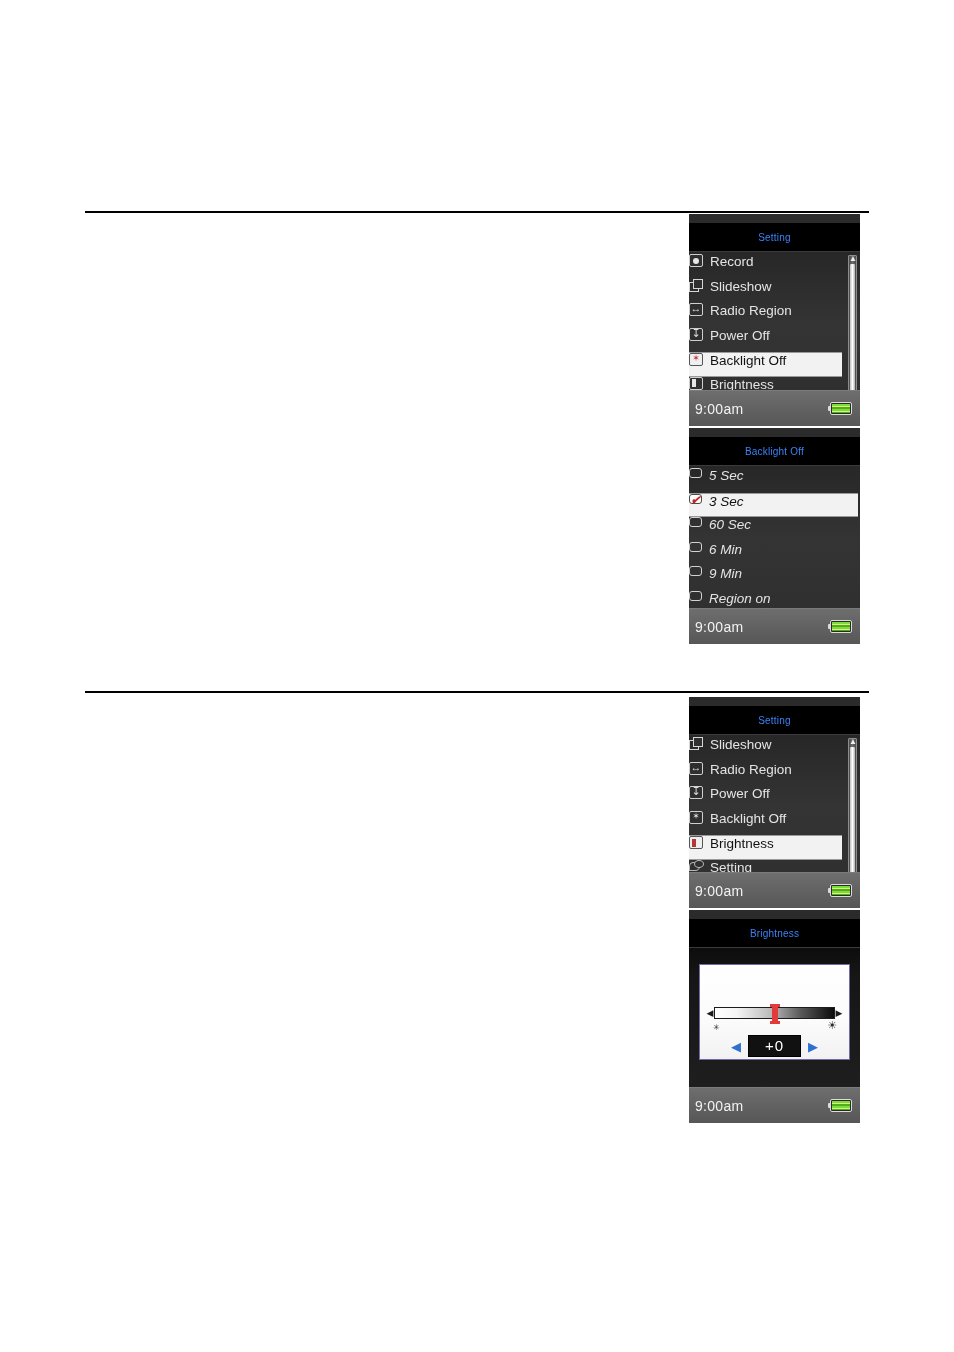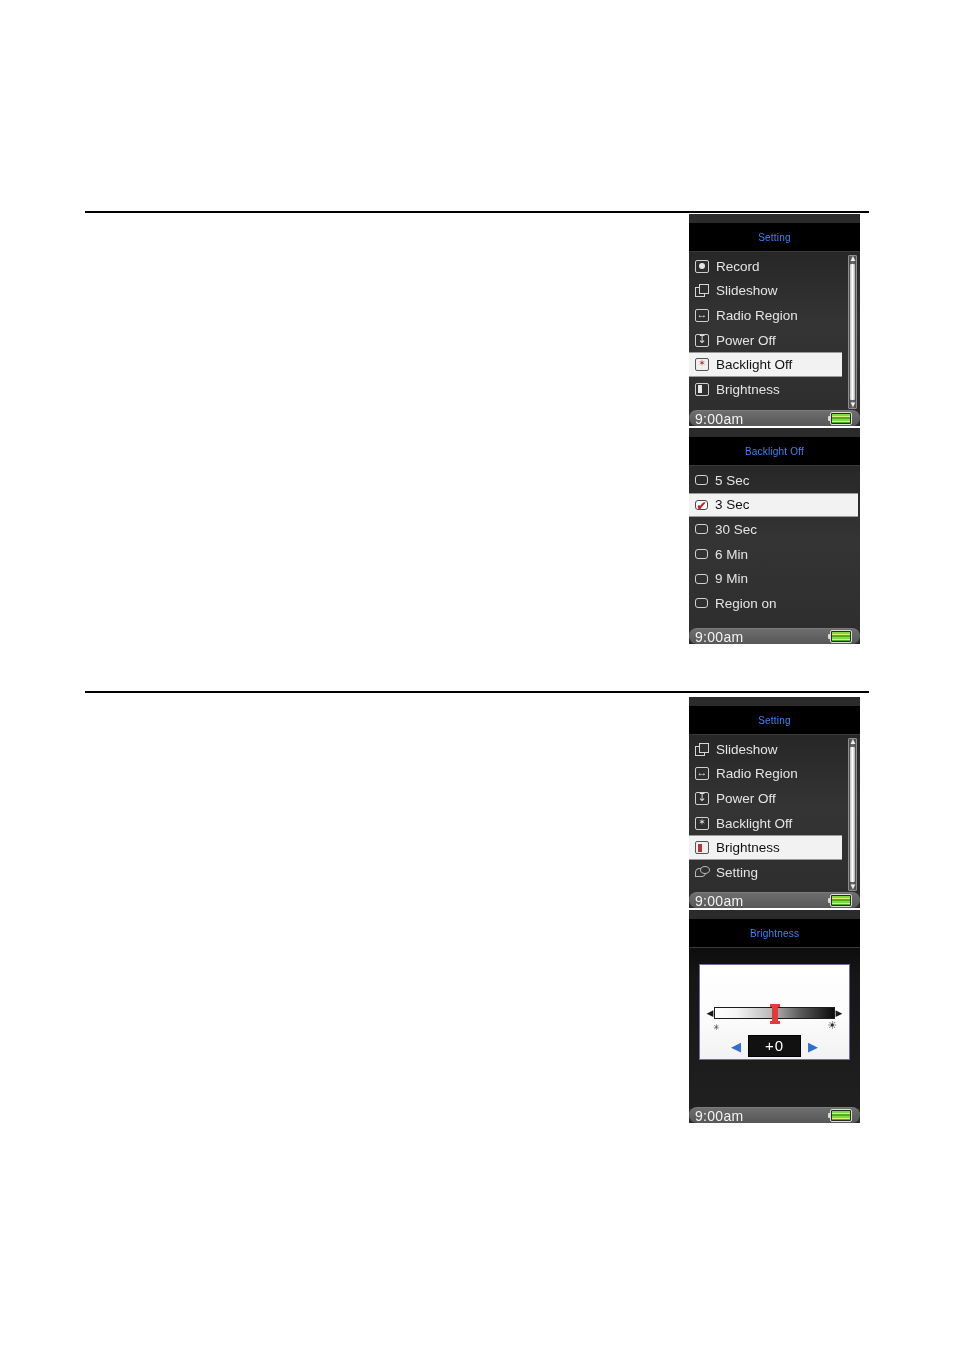--- a/index.html
+++ b/index.html
@@ -60,23 +60,21 @@
     position: relative;
     background: linear-gradient(180deg, #272727 0%, #343434 45%, #2e2e2e 100%);
     padding: 2px 0 0 0;
   }
   .menu-list {
     position: relative;
     padding-right: 16px;
   }
   .menu-row {
     display: flex;
-    align-items: center;
     height: 24.6px;
-    padding-left: 6px;
     color: #e4e4e4;
     font-size: 13.5px;
     box-sizing: border-box;
   }
   .menu-row.selected {
     background: #f2f2f2;
     color: #111111;
     border-top: 1px solid #9a9a9a;
     border-bottom: 1px solid #9a9a9a;
     margin-right: 2px;
@@ -194,29 +192,28 @@
   .sb-thumb {
     position: absolute; left: 1px; width: 5px;
     background: linear-gradient(90deg,#bdbdbd,#ffffff,#b0b0b0);
     border-radius: 1px;
   }
 
   
   .statusbar {
     position: absolute;
     left: 0; right: 0; bottom: 0;
-    height: 16px;
+    height: 36px;
     background: linear-gradient(180deg,#6e6e6e 0%, #626262 50%, #575757 100%);
     border-top: 1px solid #7b7b7b;
     display: flex;
     align-items: center;
     justify-content: space-between;
     padding: 0 8px 0 6px;
     box-sizing: border-box;
-    border-radius: 12px;
   }
   .clock {
     color: #f2f2f2;
     font-size: 14px;
     letter-spacing: 0.3px;
   }
   .battery {
     position: relative;
     width: 22px; height: 13px;
     border: 1px solid #dcdcdc;
@@ -360,35 +357,35 @@
     <span class="clock">9:00am</span>
     <span class="battery">
         <span class="bfill"></span>
       </span>
   </div>
 </div>
 
 <div class="screen" id="screen-backlight">
   <div class="titlebar">Backlight Off</div>
   <div class="menu-body" style="height:162px;">
-    <div class="menu-list" style="padding-right:0;">
+    <div class="menu-list" style="padding-right:0;font-style:italic;">
 
       <div class="menu-row">
         <span class="cb"></span>
         <span class="mlabel">5 Sec</span>
       </div>
 
       <div class="menu-row selected">
         <span class="cb checked"></span>
         <span class="mlabel">3 Sec</span>
       </div>
 
       <div class="menu-row">
         <span class="cb"></span>
-        <span class="mlabel">30 Sec</span>
+        <span class="mlabel">60 Sec</span>
       </div>
 
       <div class="menu-row">
         <span class="cb"></span>
         <span class="mlabel">6 Min</span>
       </div>
 
       <div class="menu-row">
         <span class="cb"></span>
         <span class="mlabel">9 Min</span>

